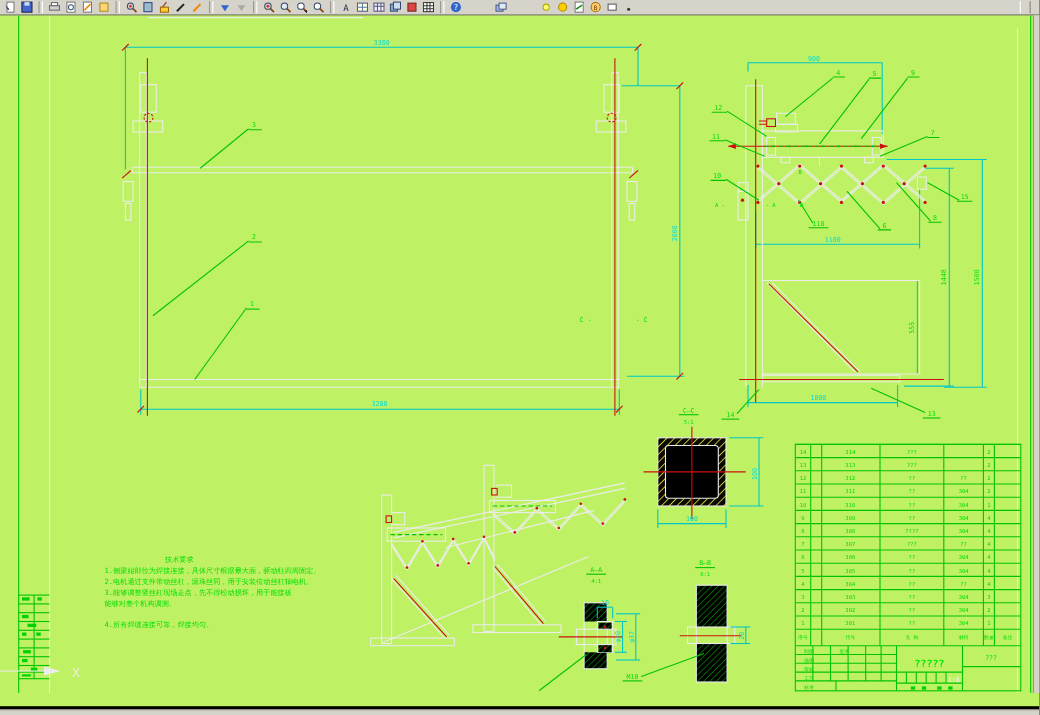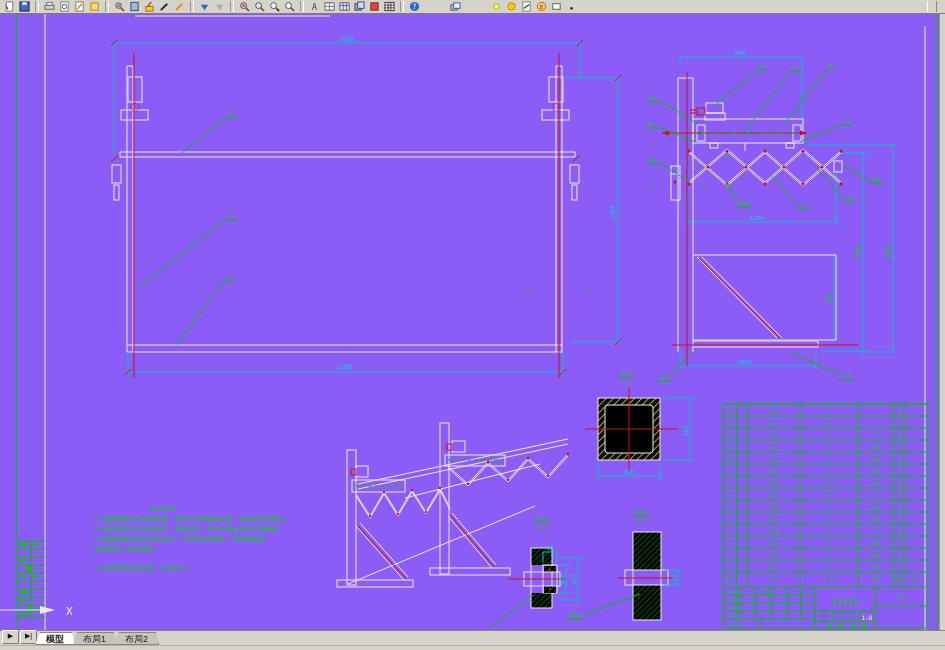--- a/index.html
+++ b/index.html
@@ -7,21 +7,21 @@
   
   #toolbar{position:absolute;top:0;left:0;width:945px;height:14px;background:#d6d3ca;
     border-bottom:1px solid #7f7c76;display:flex;align-items:center;padding-left:2px;box-sizing:border-box}
   .tbi{width:15px;height:12px;display:flex;align-items:center;justify-content:center;flex:0 0 auto}
   .tbi svg{width:11px;height:11px}
   .sep{width:2px;height:11px;border-left:1px solid #9a968c;border-right:1px solid #ffffff;margin:0 3px;flex:0 0 auto}
   .gap{width:26px;flex:0 0 auto}
   #tb-spring{flex:1 1 auto}
   #tb-grip{width:8px;height:11px;border-left:1px solid #fff;border-right:1px solid #8a867c;margin-right:8px}
   
-  #canvas{position:absolute;top:14px;left:0;width:945px;height:628px;background:#8b5cf6}
+  #canvas{position:absolute;top:14px;left:0;width:945px;height:628px;background:#bef264}
   #rightstrip{position:absolute;top:14px;left:939px;width:6px;height:616px;background:#d6d3ca;border-left:1px solid #98948a}
   
   .w{stroke:#ececec;stroke-width:1;fill:none}
   .r{stroke:#cc1010;stroke-width:1;fill:none}
   .g{stroke:#00c300;stroke-width:1;fill:none}
   .gd{stroke:#00c300;stroke-width:1;fill:none;stroke-dasharray:4 2.5}
   .c{stroke:#00c6c6;stroke-width:1;fill:none}
   .rd{stroke:#cc1010;stroke-width:1;fill:none;stroke-dasharray:2 1.5}
   text{font-family:"DejaVu Sans Mono",monospace;stroke:none}
   .tc{fill:#00d8d8;font-size:6px}
@@ -765,22 +765,15 @@
       <rect x="828" y="610" width="4" height="3"></rect>
             <rect x="838" y="610" width="4" height="3"></rect>
       <rect x="852" y="610" width="4" height="3"></rect>
             <rect x="862" y="610" width="4" height="3"></rect>
     </g>
   </g>
 </svg>
 </div>
 <div id="rightstrip"></div>
 
-<div id="tabs">
-  <div class="tabbtn">▶</div>
-  <div class="tabbtn">▶|</div>
-  <div class="tab active">模型</div>
-  <div class="tab">布局1</div>
-  <div class="tab">布局2</div>
+<div id="bottomstrip"></div>
+
 </div>
-<div id="bottomstrip"></div>
-
-</div>
 
 </body></html>

